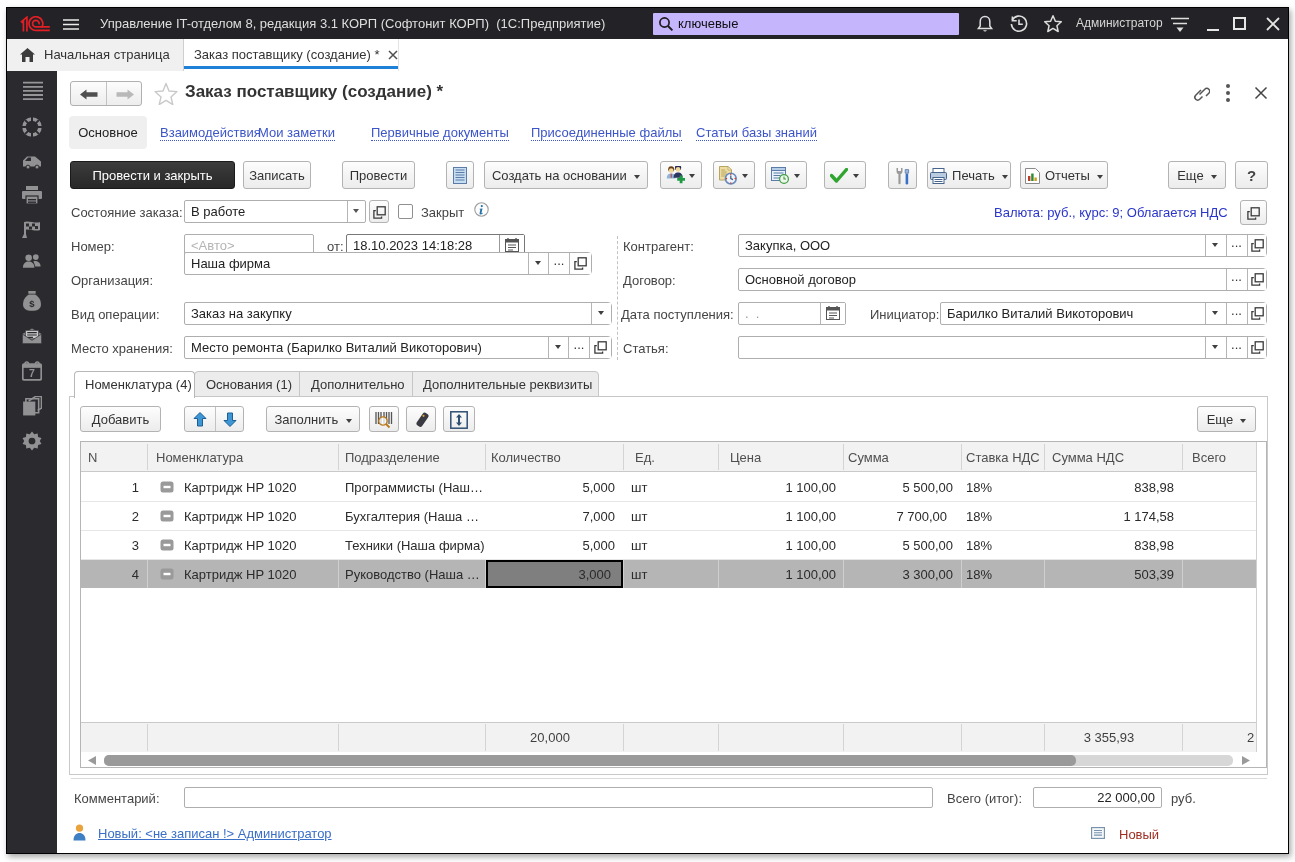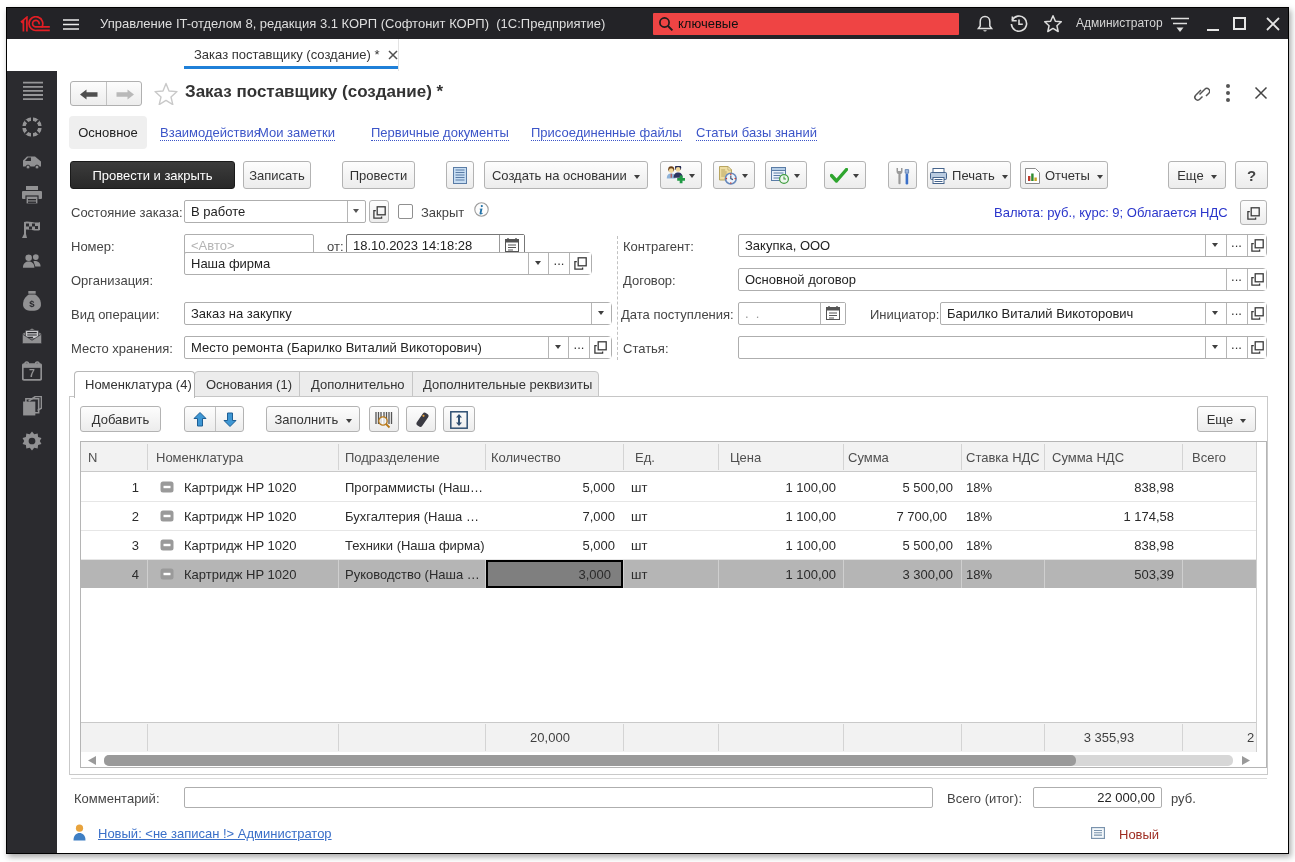--- a/index.html
+++ b/index.html
@@ -40,21 +40,21 @@
       <path d="M21.6,11.5 A6.9,6.9 0 1 0 17.1,14.4 L29.8,14.4"></path>
       <path d="M19.1,8.3 A3.3,3.3 0 1 0 16.3,10.9 L29.8,10.9"></path>
     </g>
   </svg>
   <svg class="abs" style="left:56px;top:11px;" width="16" height="11" viewBox="0 0 16 11">
       <g stroke="#ececec" stroke-width="1.6">
         <path d="M0 1 H16 M0 5.5 H16 M0 10 H16"></path>
       </g>
     </svg>
   <div class="tbtxt" style="left:93px;top:0;">Управление IT-отделом 8, редакция 3.1 КОРП (Софтонит КОРП)&nbsp; (1С:Предприятие)</div>
-  <div class="abs" style="left:646px;top:5px;width:306px;height:22px;background:#ef4444;border-radius:1px;">
+  <div class="abs" style="left:646px;top:5px;width:306px;height:22px;background:#c4b5fd;border-radius:1px;">
     <svg class="abs" style="left:5px;top:3px;" width="16" height="16" viewBox="0 0 16 16">
         <circle cx="6.5" cy="6.5" r="4.6" fill="none" stroke="#1c1c1c" stroke-width="1.7"></circle>
         <path d="M10 10 L14.4 14.4" stroke="#1c1c1c" stroke-width="1.9"></path>
       </svg>
     <span class="abs" style="left:25px;top:3px;font-size:13px;color:#111;">ключевые</span>
   </div>
   <svg class="abs" style="left:968px;top:6px;" width="20" height="20" viewBox="0 0 20 20">
       <path d="M10 2.5 C7 2.5 5.2 4.8 5.2 7.5 L5.2 12 L3.4 14.5 L16.6 14.5 L14.8 12 L14.8 7.5 C14.8 4.8 13 2.5 10 2.5 Z" fill="none" stroke="#dedede" stroke-width="1.5"></path>
       <path d="M8.2 16.2 a1.9 1.9 0 0 0 3.6 0" fill="#dedede"></path>
     </svg>
@@ -73,20 +73,26 @@
       </g>
       <path d="M5.5 10.5 h7 l-3.5 4.5 z" fill="#dedede"></path>
     </svg>
   <div class="abs" style="left:1200px;top:21px;width:12px;height:2px;background:#e6e6e6;"></div>
   <div class="abs" style="left:1226px;top:9px;width:13px;height:13px;border:2px solid #e6e6e6;"></div>
   <svg class="abs" style="left:1259px;top:9px;" width="14" height="14" viewBox="0 0 14 14">
       <path d="M1 1 L13 13 M13 1 L1 13" stroke="#e6e6e6" stroke-width="1.8"></path>
     </svg>
 </div>
 <div id="tabbar">
+  <div class="tab1">
+      <svg style="position:absolute;left:13px;top:9px;" width="15" height="14" viewBox="0 0 15 14">
+        <path d="M7.5 0 L15 6.5 L13 6.5 L13 14 L9.5 14 L9.5 9 L5.5 9 L5.5 14 L2 14 L2 6.5 L0 6.5 Z" fill="#3c3c3c"></path>
+      </svg>
+      <span style="position:absolute;left:37px;">Начальная страница</span>
+    </div>
   <div class="tab2">
       <span style="position:absolute;left:10px;">Заказ поставщику (создание) *</span>
       <svg style="position:absolute;left:204px;top:11px;" width="10" height="10" viewBox="0 0 10 10">
         <path d="M1 1 L9 9 M9 1 L1 9" stroke="#4f4f4f" stroke-width="1.5"></path>
       </svg>
       <div class="tabu"></div>
     </div>
 </div>
 <div id="sidebar">
   <svg class="sic" style="top:10px;left:16px;" width="18" height="17" viewBox="0 0 18 17">

